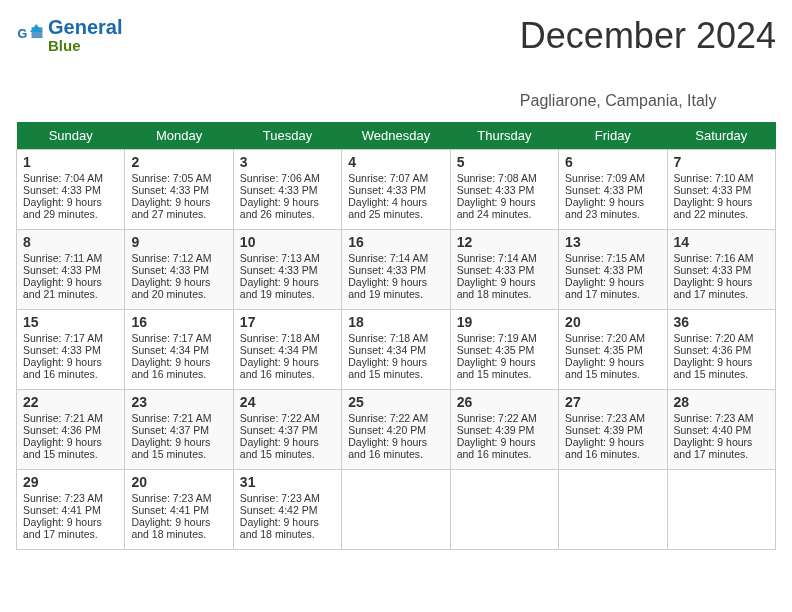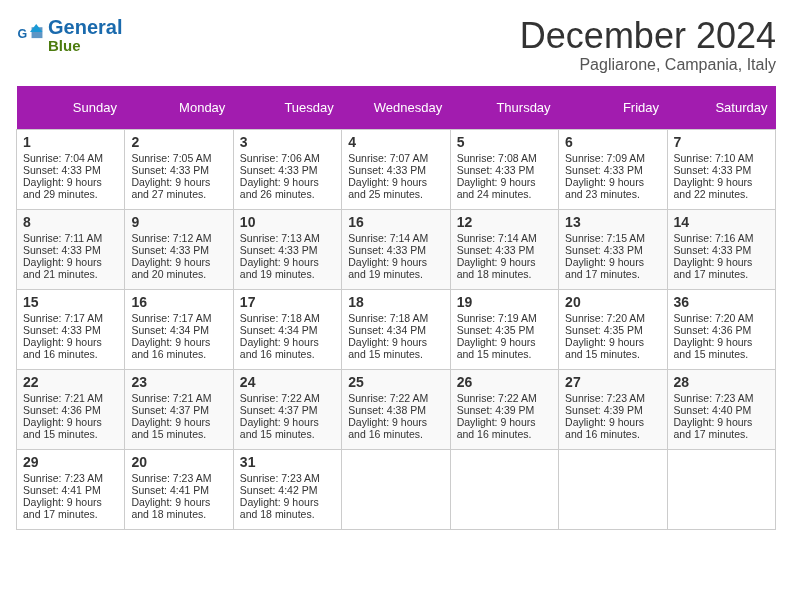--- a/index.html
+++ b/index.html
@@ -19,42 +19,43 @@
     .logo {
       display: flex;
       align-items: center;
       gap: 4px;
     }
     .logo-icon {
       width: 28px;
       height: 28px;
     }
     .title-section {
-      text-align: right;
+      text-align: left;
     }
     .month-title {
       font-size: 36px;
       font-weight: normal;
       color: #333;
       line-height: 1.1;
     }
     .location-title {
       font-size: 16px;
       color: #555;
+      margin-top: 36px;
     }
     table {
       width: 100%;
       border-collapse: collapse;
       table-layout: fixed;
     }
     th {
-      background: #a21caf;
+      background: #15803d;
       color: #fff;
-      text-align: right;
-      padding: 14px 8px;
+      text-align: center;
+      padding: 6px 8px;
       font-size: 13px;
       font-weight: normal;
     }
     td {
       border: 1px solid #ccc;
       vertical-align: top;
       padding: 4px 6px;
       font-size: 10.5px;
       color: #333;
       height: 80px;
@@ -107,21 +108,21 @@
         <th>Thursday</th>
         <th>Friday</th>
         <th>Saturday</th>
       </tr>
   </thead>
   <tbody id="calendar-body">
   <tr>
         <td><span class="day-num">1</span><span>Sunrise: 7:04 AM</span><br><span>Sunset: 4:33 PM</span><br><span>Daylight: 9 hours and 29 minutes.</span></td>
         <td><span class="day-num">2</span><span>Sunrise: 7:05 AM</span><br><span>Sunset: 4:33 PM</span><br><span>Daylight: 9 hours and 27 minutes.</span></td>
         <td><span class="day-num">3</span><span>Sunrise: 7:06 AM</span><br><span>Sunset: 4:33 PM</span><br><span>Daylight: 9 hours and 26 minutes.</span></td>
-        <td><span class="day-num">4</span><span>Sunrise: 7:07 AM</span><br><span>Sunset: 4:33 PM</span><br><span>Daylight: 9 hours and 25 minutes.</span></td>
+        <td><span class="day-num">4</span><span>Sunrise: 7:07 AM</span><br><span>Sunset: 4:33 PM</span><br><span>Daylight: 4 hours and 25 minutes.</span></td>
         <td><span class="day-num">5</span><span>Sunrise: 7:08 AM</span><br><span>Sunset: 4:33 PM</span><br><span>Daylight: 9 hours and 24 minutes.</span></td>
         <td><span class="day-num">6</span><span>Sunrise: 7:09 AM</span><br><span>Sunset: 4:33 PM</span><br><span>Daylight: 9 hours and 23 minutes.</span></td>
         <td><span class="day-num">7</span><span>Sunrise: 7:10 AM</span><br><span>Sunset: 4:33 PM</span><br><span>Daylight: 9 hours and 22 minutes.</span></td>
       </tr>
       <tr>
         <td><span class="day-num">8</span><span>Sunrise: 7:11 AM</span><br><span>Sunset: 4:33 PM</span><br><span>Daylight: 9 hours and 21 minutes.</span></td>
         <td><span class="day-num">9</span><span>Sunrise: 7:12 AM</span><br><span>Sunset: 4:33 PM</span><br><span>Daylight: 9 hours and 20 minutes.</span></td>
         <td><span class="day-num">10</span><span>Sunrise: 7:13 AM</span><br><span>Sunset: 4:33 PM</span><br><span>Daylight: 9 hours and 19 minutes.</span></td>
         <td><span class="day-num">16</span><span>Sunrise: 7:14 AM</span><br><span>Sunset: 4:33 PM</span><br><span>Daylight: 9 hours and 19 minutes.</span></td>
         <td><span class="day-num">12</span><span>Sunrise: 7:14 AM</span><br><span>Sunset: 4:33 PM</span><br><span>Daylight: 9 hours and 18 minutes.</span></td>
@@ -134,21 +135,21 @@
         <td><span class="day-num">17</span><span>Sunrise: 7:18 AM</span><br><span>Sunset: 4:34 PM</span><br><span>Daylight: 9 hours and 16 minutes.</span></td>
         <td><span class="day-num">18</span><span>Sunrise: 7:18 AM</span><br><span>Sunset: 4:34 PM</span><br><span>Daylight: 9 hours and 15 minutes.</span></td>
         <td><span class="day-num">19</span><span>Sunrise: 7:19 AM</span><br><span>Sunset: 4:35 PM</span><br><span>Daylight: 9 hours and 15 minutes.</span></td>
         <td><span class="day-num">20</span><span>Sunrise: 7:20 AM</span><br><span>Sunset: 4:35 PM</span><br><span>Daylight: 9 hours and 15 minutes.</span></td>
         <td><span class="day-num">36</span><span>Sunrise: 7:20 AM</span><br><span>Sunset: 4:36 PM</span><br><span>Daylight: 9 hours and 15 minutes.</span></td>
       </tr>
       <tr>
         <td><span class="day-num">22</span><span>Sunrise: 7:21 AM</span><br><span>Sunset: 4:36 PM</span><br><span>Daylight: 9 hours and 15 minutes.</span></td>
         <td><span class="day-num">23</span><span>Sunrise: 7:21 AM</span><br><span>Sunset: 4:37 PM</span><br><span>Daylight: 9 hours and 15 minutes.</span></td>
         <td><span class="day-num">24</span><span>Sunrise: 7:22 AM</span><br><span>Sunset: 4:37 PM</span><br><span>Daylight: 9 hours and 15 minutes.</span></td>
-        <td><span class="day-num">25</span><span>Sunrise: 7:22 AM</span><br><span>Sunset: 4:38 PM</span><br><span>Daylight: 9 hours and 16 minutes.</span></td>
+        <td><span class="day-num">25</span><span>Sunrise: 7:22 AM</span><br><span>Sunset: 4:20 PM</span><br><span>Daylight: 9 hours and 16 minutes.</span></td>
         <td><span class="day-num">26</span><span>Sunrise: 7:22 AM</span><br><span>Sunset: 4:39 PM</span><br><span>Daylight: 9 hours and 16 minutes.</span></td>
         <td><span class="day-num">27</span><span>Sunrise: 7:23 AM</span><br><span>Sunset: 4:39 PM</span><br><span>Daylight: 9 hours and 16 minutes.</span></td>
         <td><span class="day-num">28</span><span>Sunrise: 7:23 AM</span><br><span>Sunset: 4:40 PM</span><br><span>Daylight: 9 hours and 17 minutes.</span></td>
       </tr>
       <tr>
         <td><span class="day-num">29</span><span>Sunrise: 7:23 AM</span><br><span>Sunset: 4:41 PM</span><br><span>Daylight: 9 hours and 17 minutes.</span></td>
         <td><span class="day-num">20</span><span>Sunrise: 7:23 AM</span><br><span>Sunset: 4:41 PM</span><br><span>Daylight: 9 hours and 18 minutes.</span></td>
         <td><span class="day-num">31</span><span>Sunrise: 7:23 AM</span><br><span>Sunset: 4:42 PM</span><br><span>Daylight: 9 hours and 18 minutes.</span></td>
         <td class="empty-cell"></td>
         <td class="empty-cell"></td>

